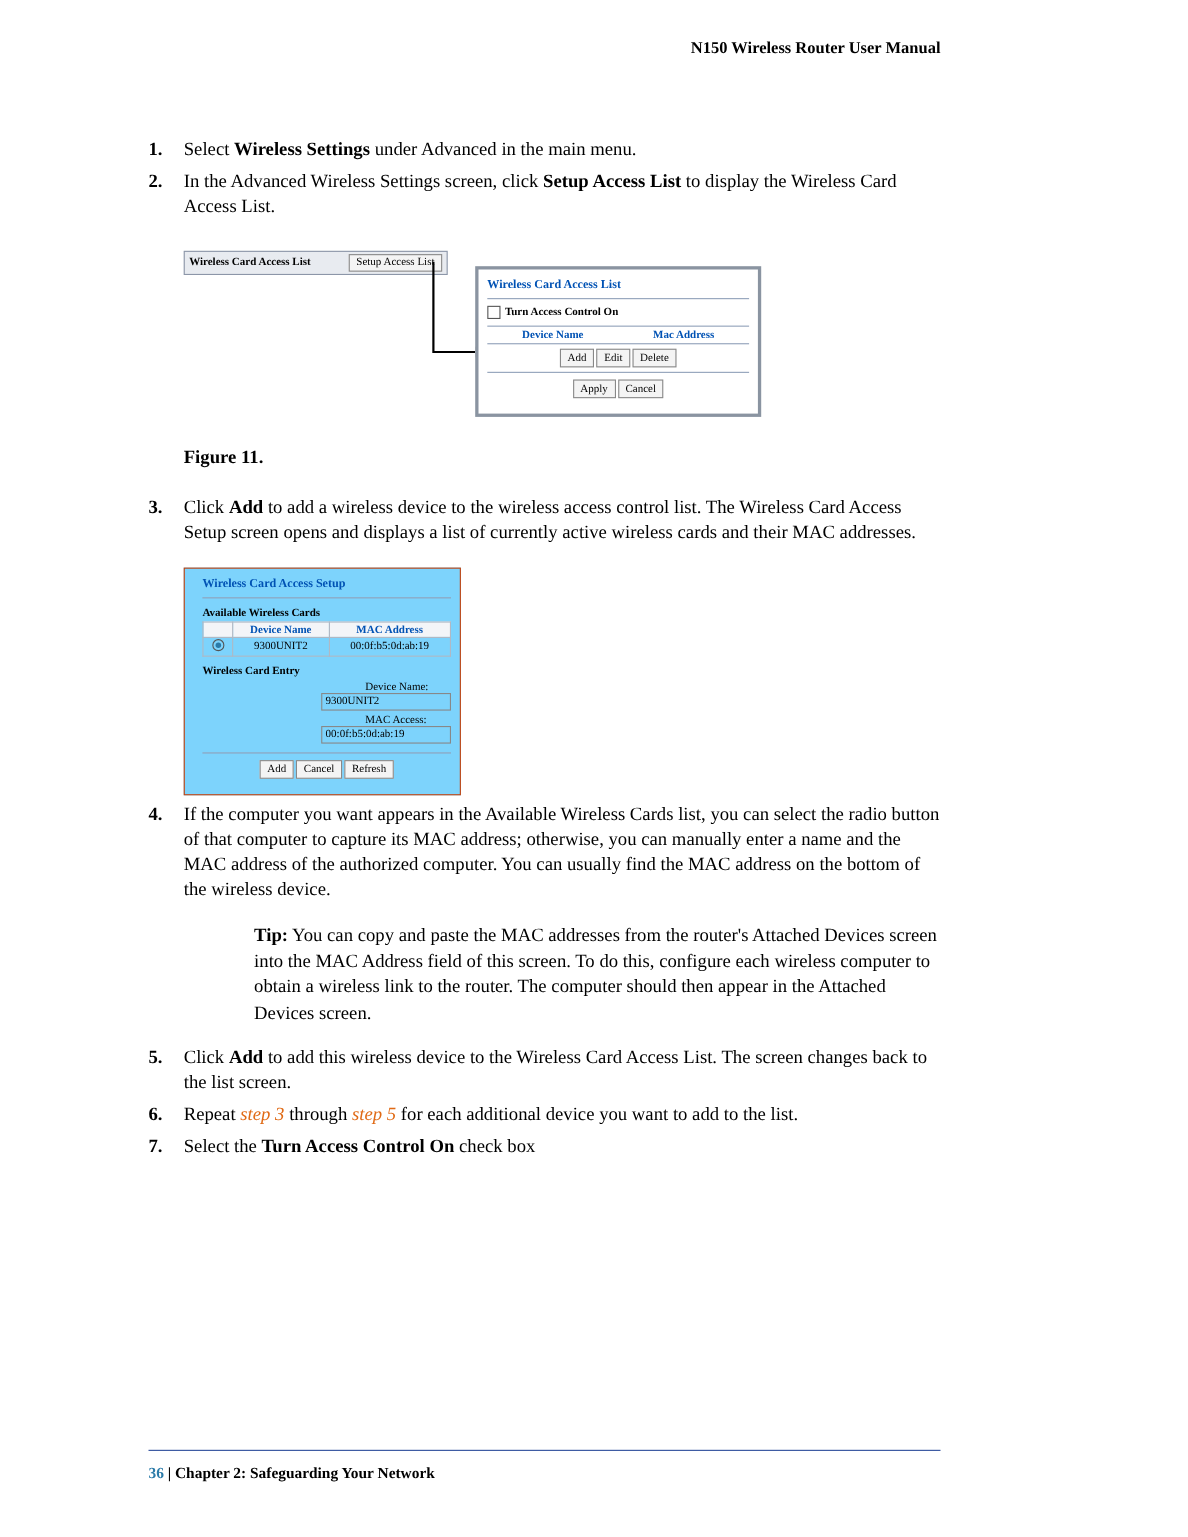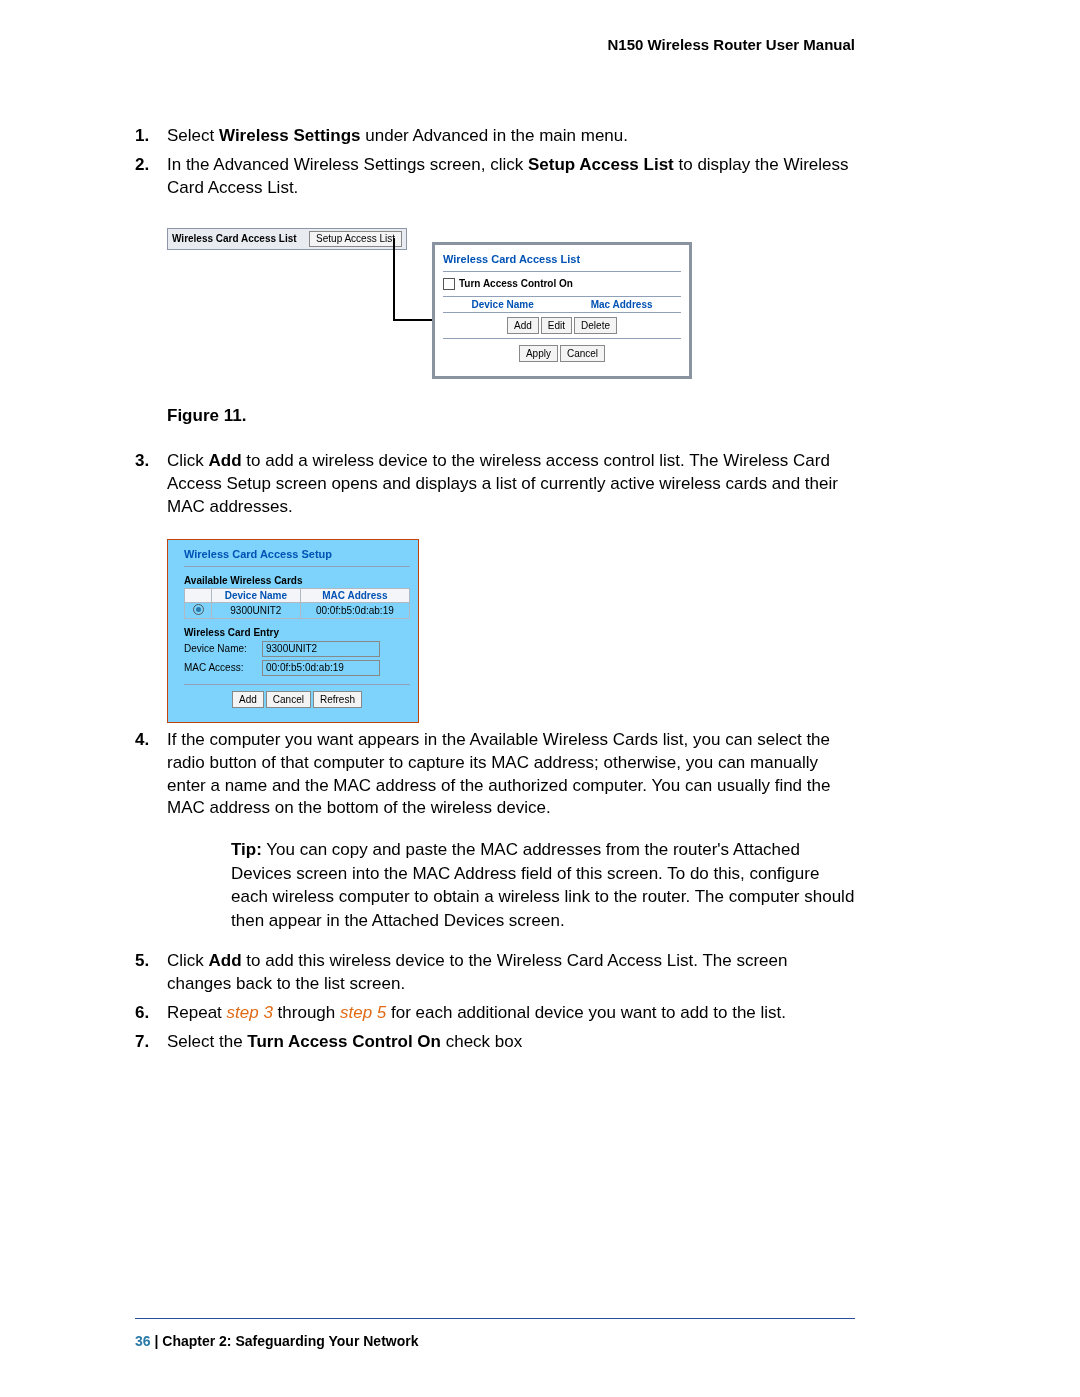--- a/index.html
+++ b/index.html
@@ -8,20 +8,21 @@
     background: #fff;
     font-family: Arial, Helvetica, sans-serif;
     color: #000;
   }
   .page {
     width: 960px;
     height: 1397px;
     position: relative;
     box-sizing: border-box;
     padding: 36px 105px 0 135px;
+    font-family: Liberation Serif, serif;
   }
   .header-title {
     text-align: right;
     font-weight: bold;
     font-size: 15px;
     margin-bottom: 72px;
   }
   ol.steps {
     list-style: none;
     padding: 0;
@@ -200,23 +201,24 @@
   .radio::after {
     content: "";
     width: 5px; height: 5px;
     background: #2a7aa8;
     border-radius: 50%;
     position: absolute;
     left: 2px; top: 2px;
   }
   .entry-row {
     display: flex;
-    align-items: center;
+    align-items: flex-end;
     margin: 3px 0;
     font-size: 10px;
+    flex-direction: column;
   }
   .entry-row .lbl { width: 78px; }
   .entry-row .inp {
     border: 1px solid #888;
     padding: 0 3px;
     width: 110px;
     height: 14px;
     line-height: 14px;
     font-size: 10px;
   }

